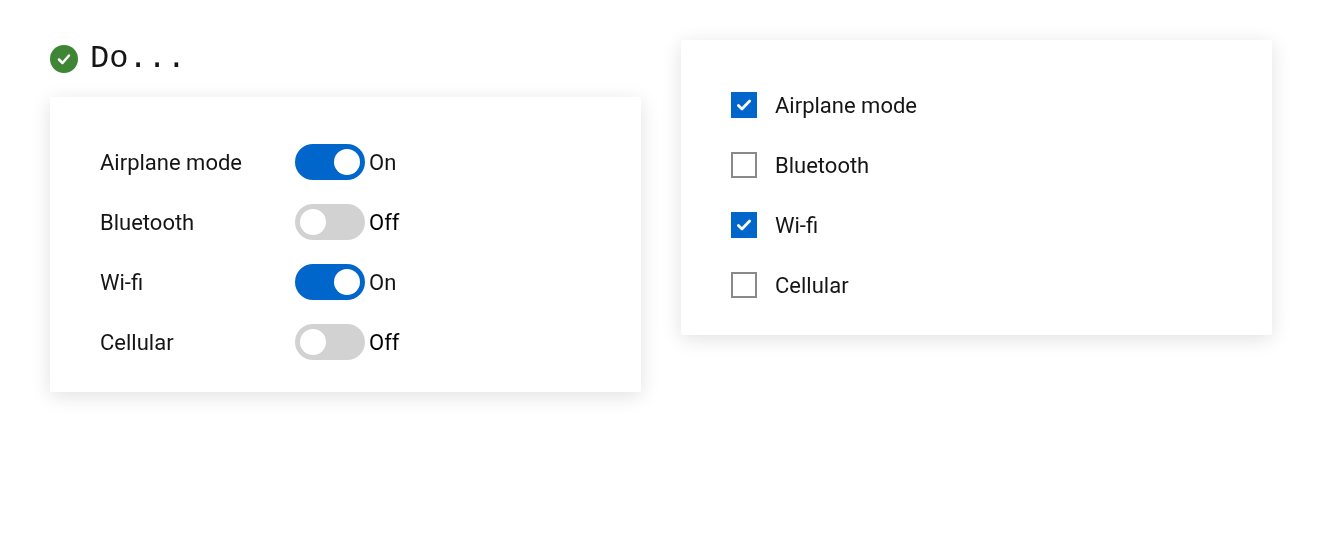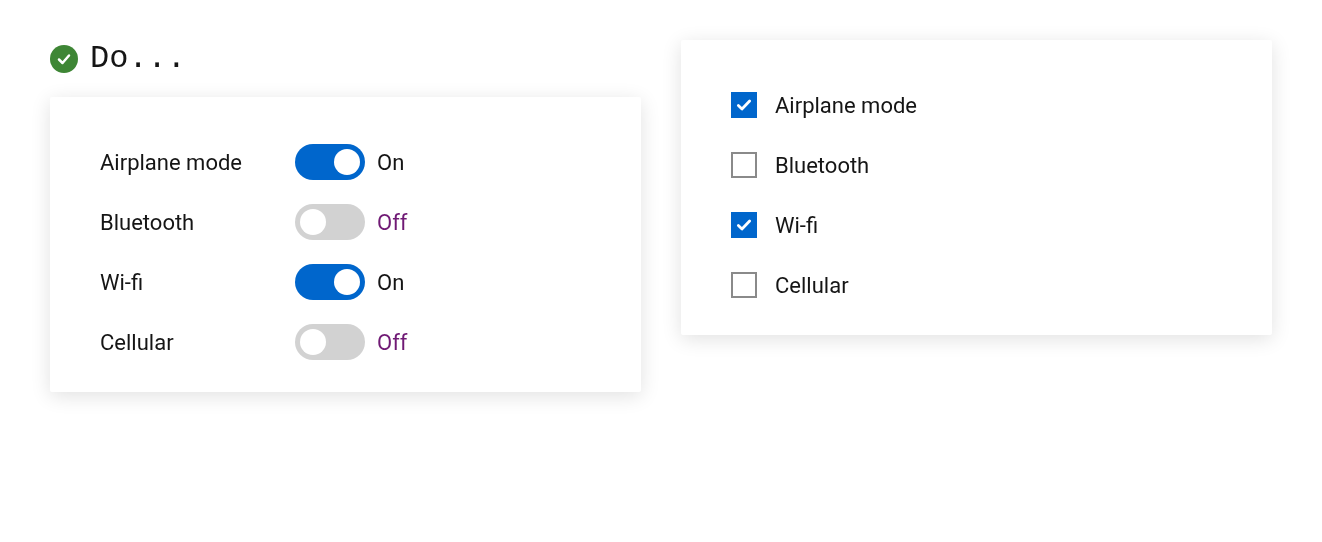--- a/index.html
+++ b/index.html
@@ -88,29 +88,29 @@
       background: #ffffff;
       top: 5px;
     }
     .toggle-on .toggle-knob {
       right: 5px;
     }
     .toggle-off .toggle-knob {
       left: 5px;
     }
     .state-text {
-      margin-left: 12px;
+      margin-left: 4px;
       font-size: 22px;
       text-align: center;
     }
     .state-on {
       color: #151515;
     }
     .state-off {
-      color: #701a75;
+      color: #000000;
     }
     
     .dont-row {
       gap: 18px;
     }
     .checkbox {
       width: 26px;
       height: 26px;
       display: flex;
       align-items: center;

